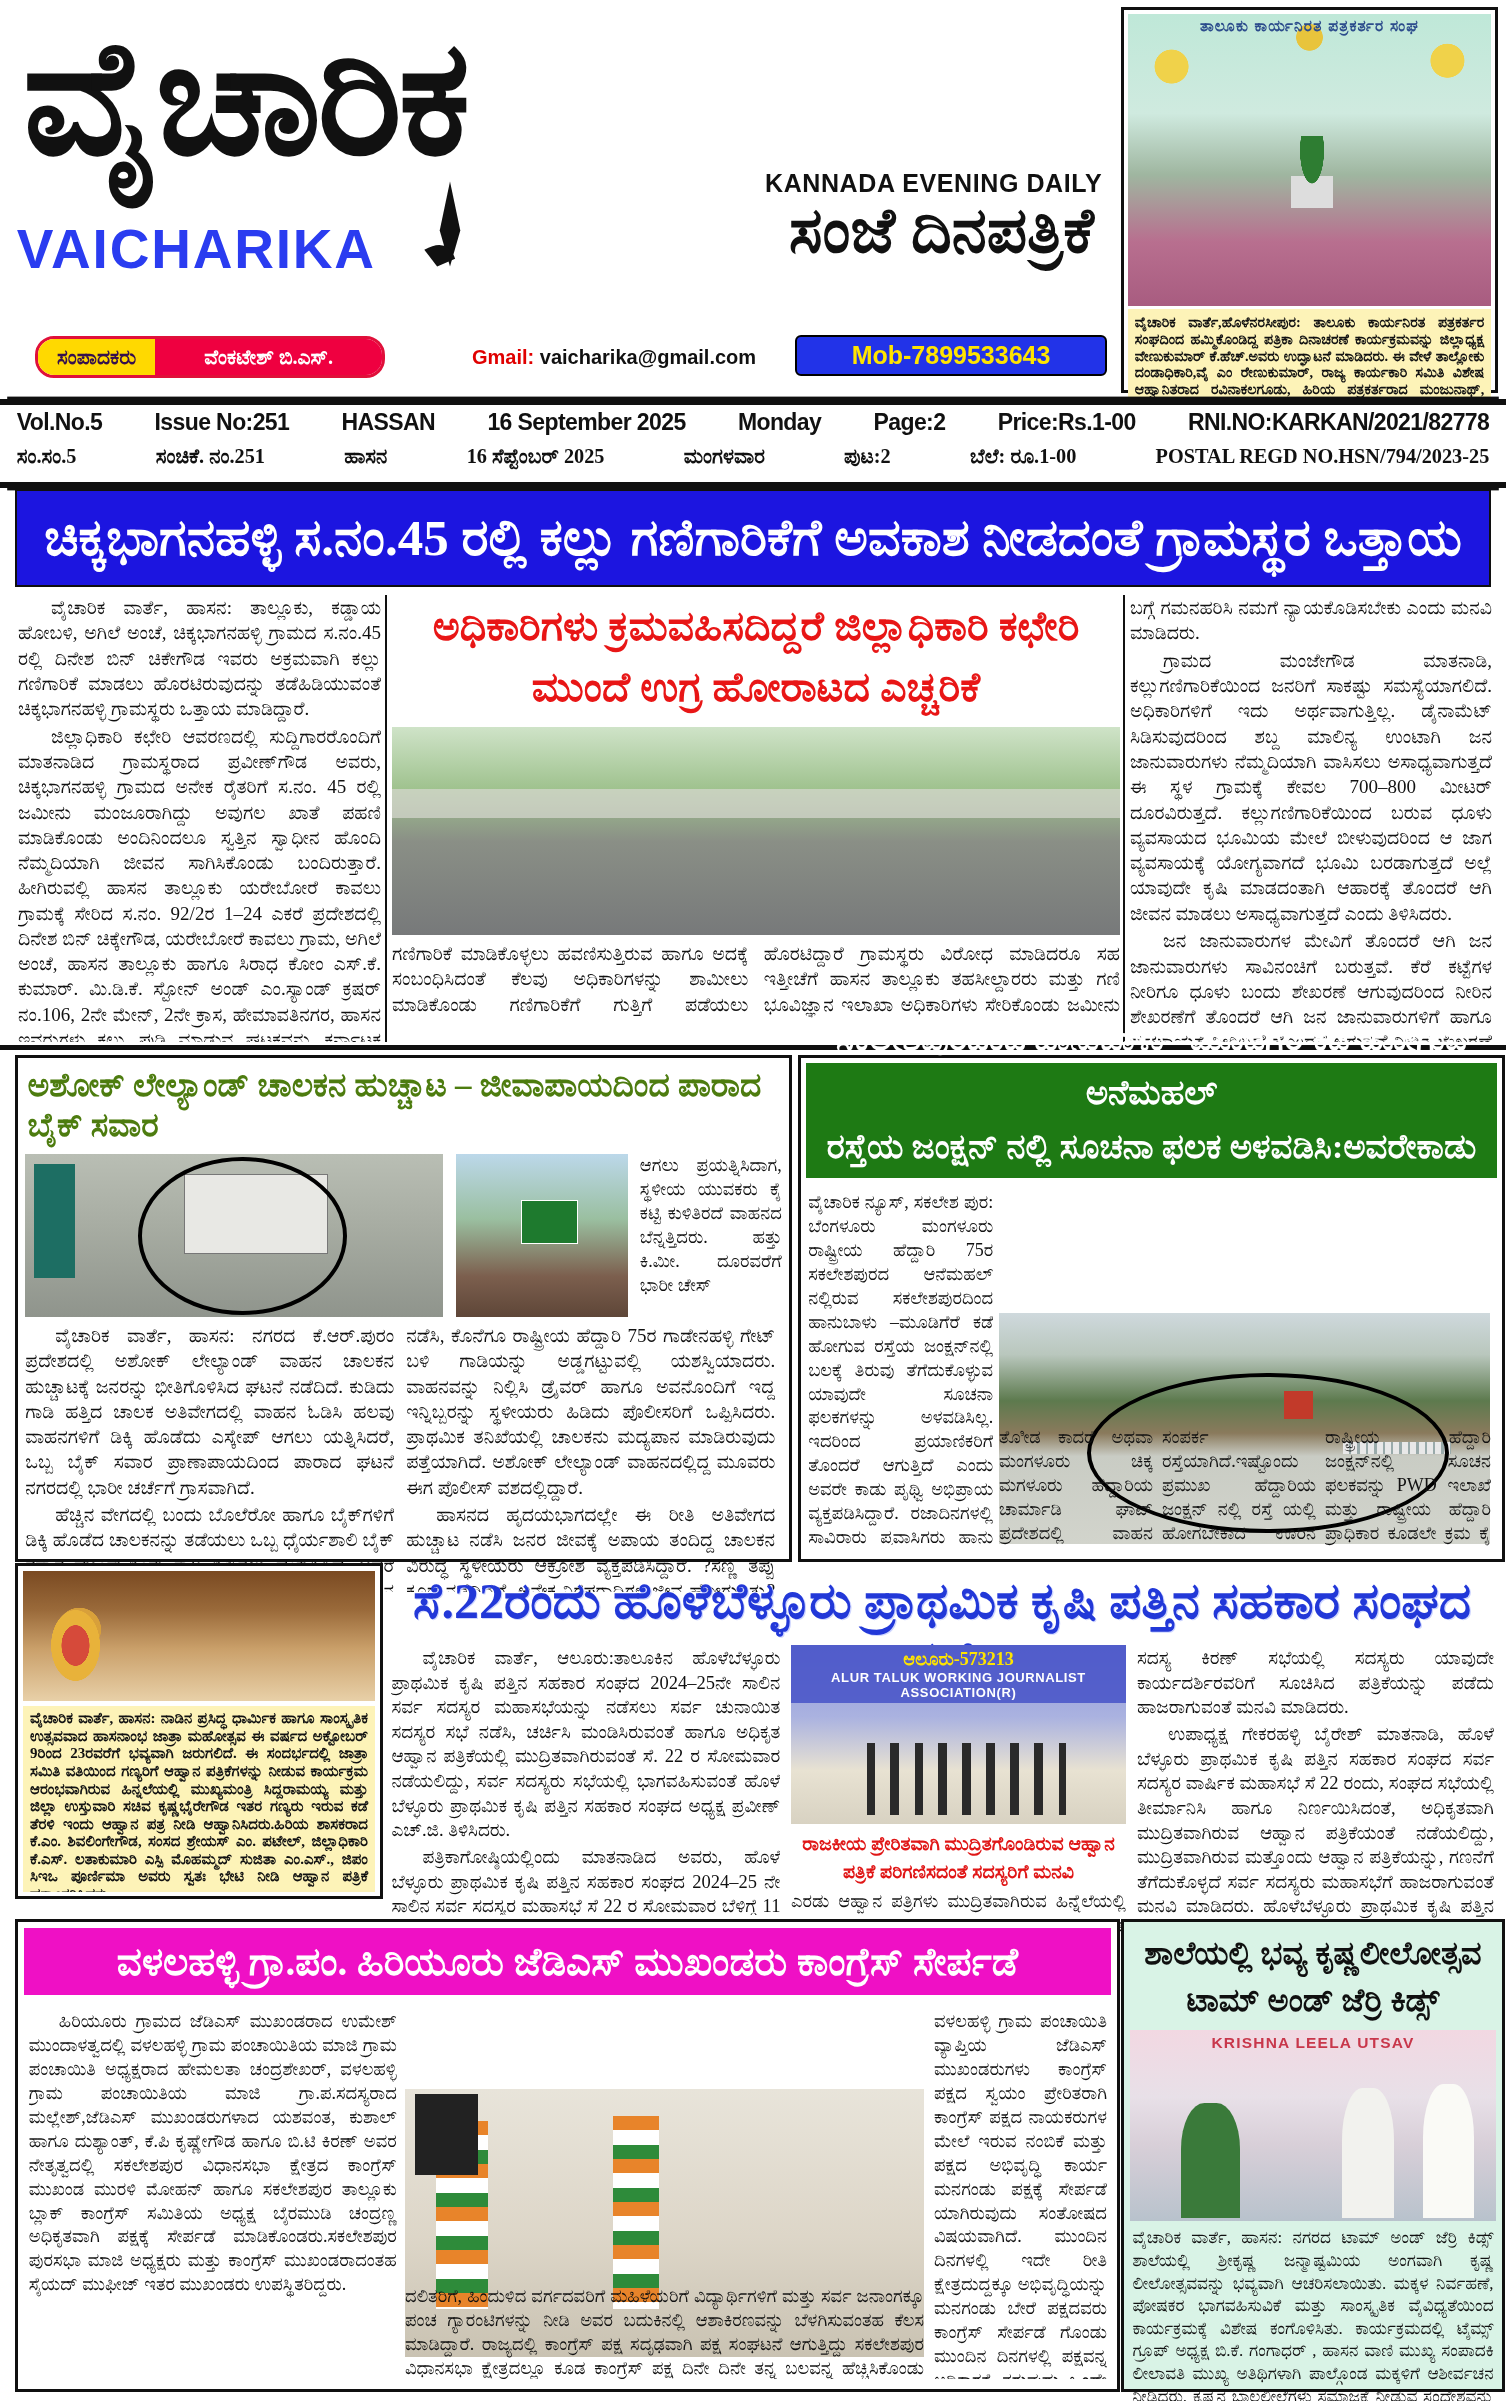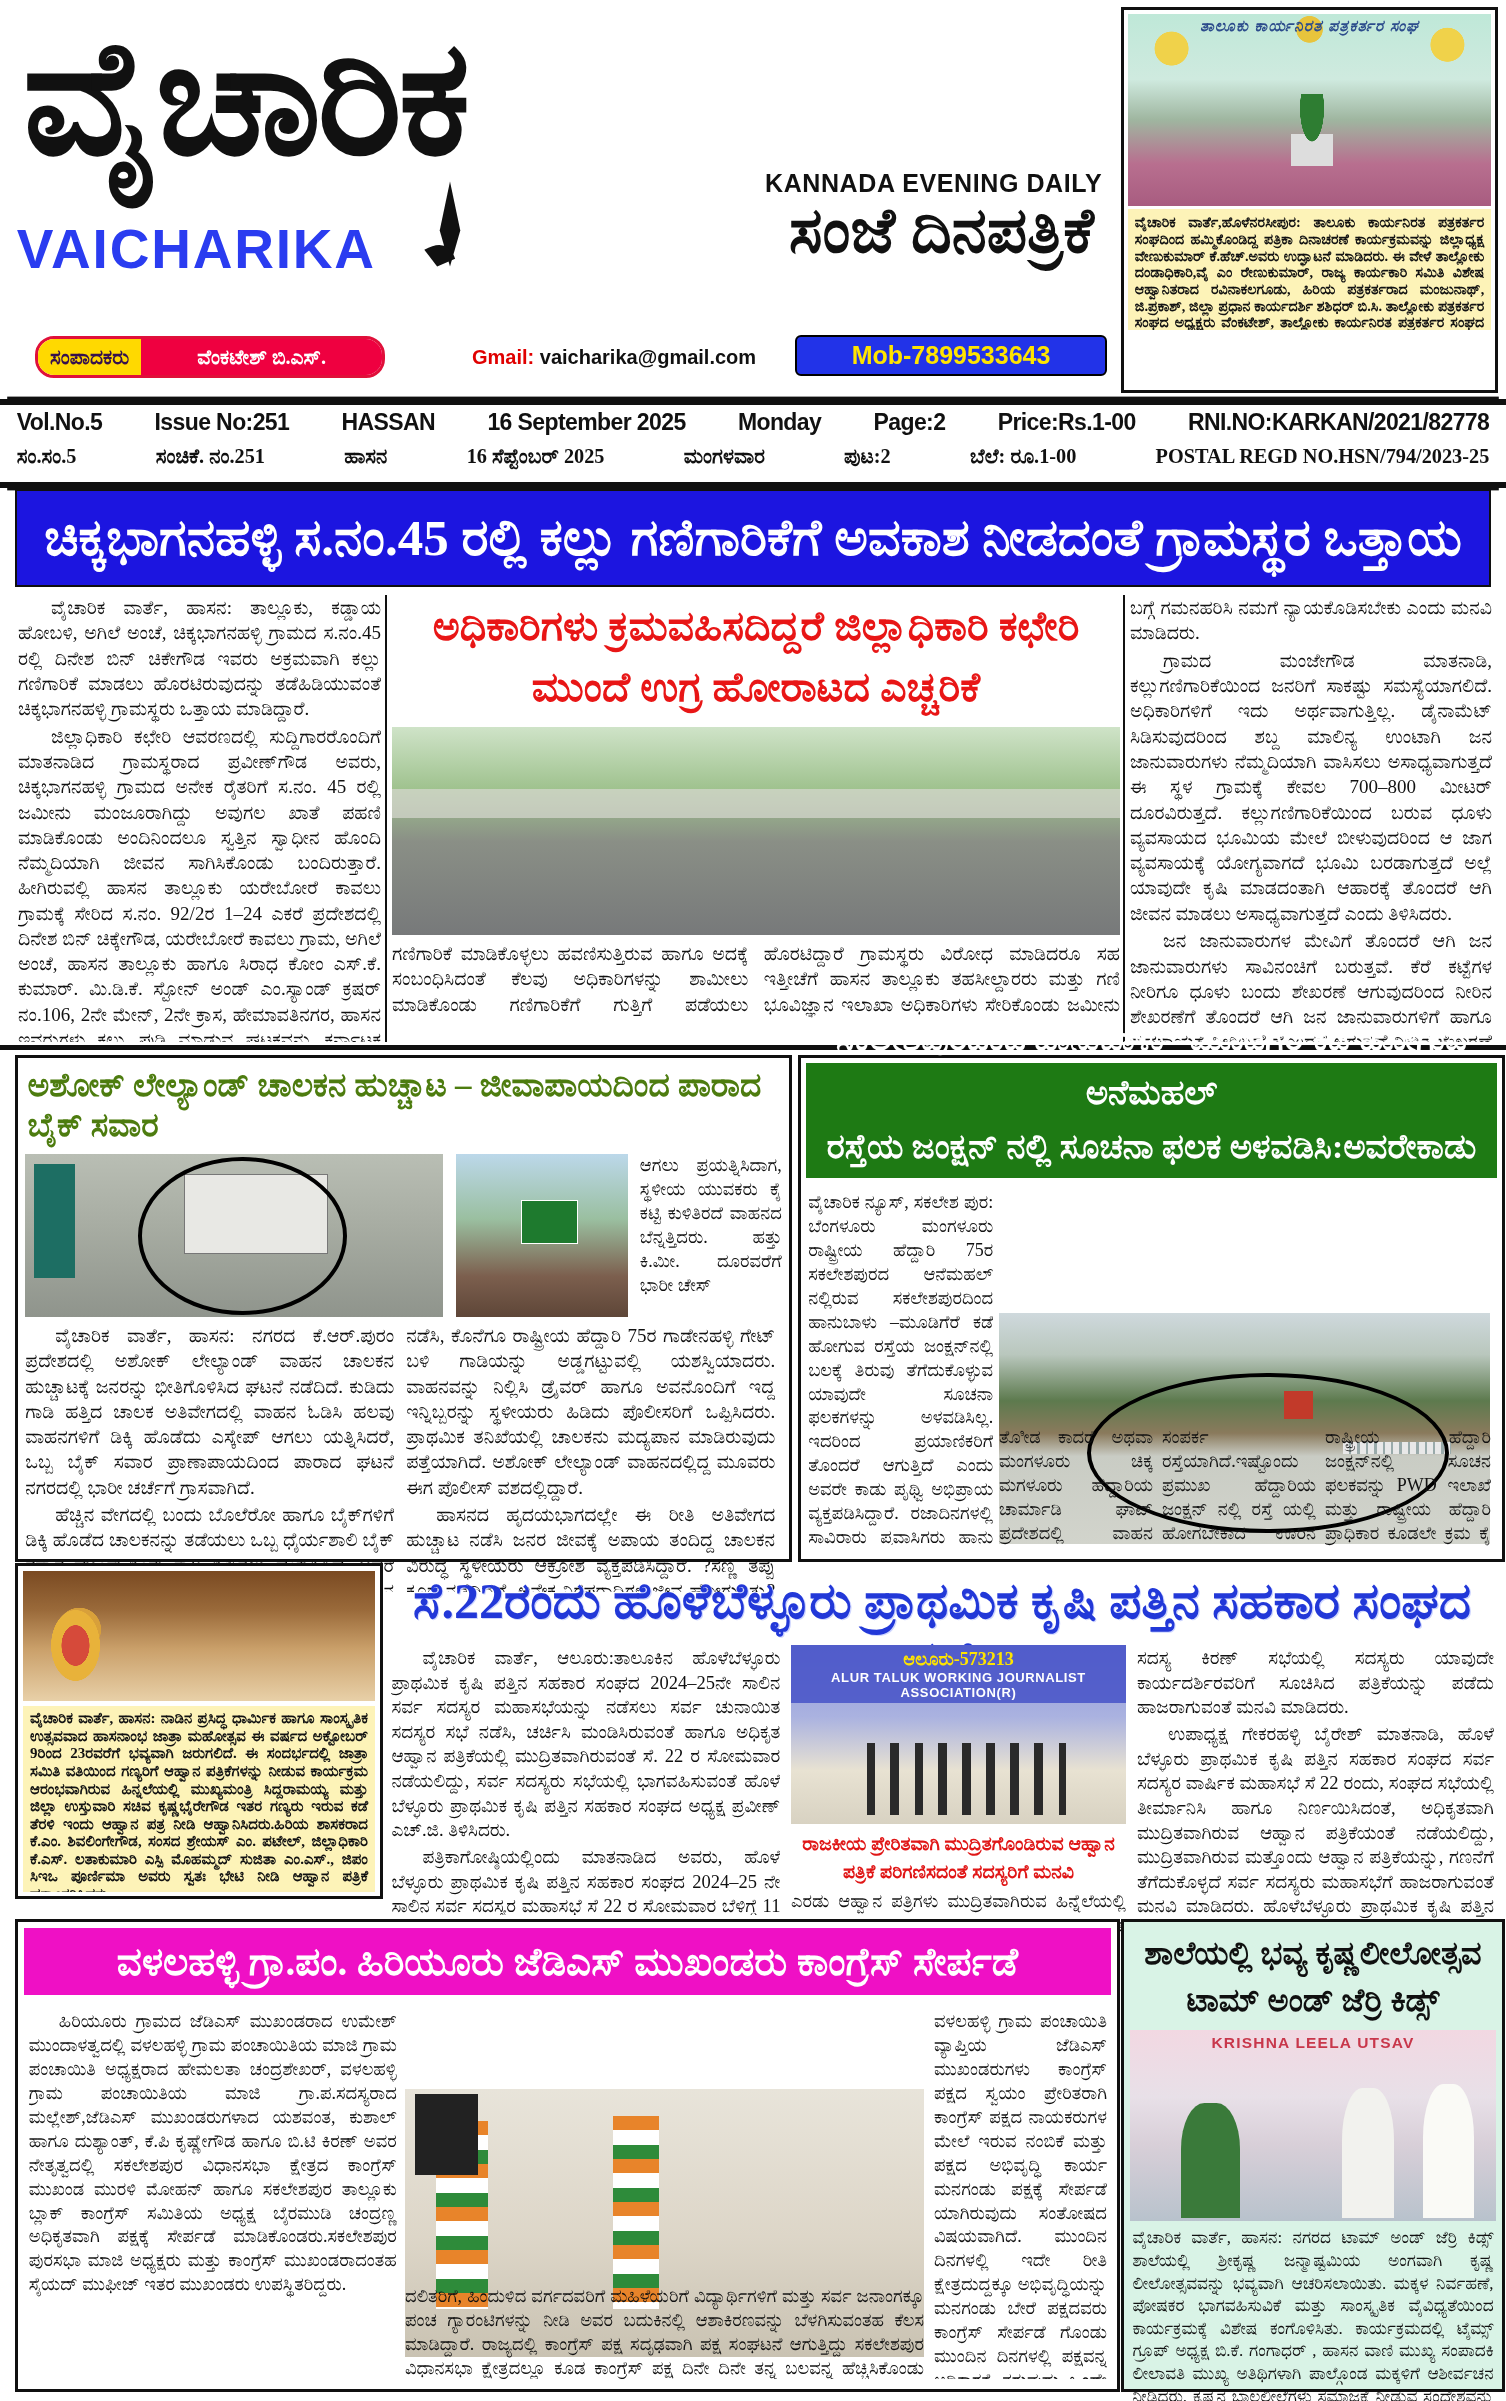--- a/index.html
+++ b/index.html
@@ -7,21 +7,21 @@
         font-family:"Liberation Serif","DejaVu Serif",serif;color:#111;}
   .abs{position:absolute;}
   .jt{text-align:justify;line-height:1.33;}
   .bordered{border:3px solid #101010;background:#fff;}
   
   .logo{font-family:"DejaVu Serif",serif;font-weight:bold;font-size:160px;line-height:1;letter-spacing:-3.6px;}
   .daily-en{font-family:"Liberation Sans",sans-serif;font-weight:bold;font-size:25px;letter-spacing:0.6px;}
   .sanje{font-weight:bold;font-size:63px;line-height:1;}
   .vai-en{font-family:"Liberation Sans",sans-serif;font-weight:bold;font-size:55px;color:#2a3cf0;letter-spacing:1.8px;line-height:1;}
   .ed-badge{display:flex;border:3px solid #e0103a;border-radius:19px;overflow:hidden;height:36px;}
-  .ed-l{background:#ffd900;color:#35104d;font-weight:bold;font-size:20.3px;display:flex;align-items:center;padding:0 12px;}
+  .ed-l{background:#ffd900;color:#35104d;font-weight:bold;font-size:20.3px;display:flex;align-items:center;padding:0 19px;}
   .ed-r{background:#ef0040;color:#fff;font-weight:bold;font-size:20.3px;display:flex;align-items:center;padding:0 12px;flex:1;justify-content:center;}
   .gmail{font-family:"Liberation Sans",sans-serif;font-weight:bold;font-size:20px;}
   .gmail .red{color:#e00000;}
   .mob{background:#2233e8;border:2.4px solid #000;border-radius:6px;color:#ffe400;font-family:"Liberation Sans",sans-serif;
        font-weight:bold;font-size:25px;display:flex;align-items:center;justify-content:center;}
   .photo{position:relative;overflow:hidden;background:#9aa89a;}
   .capbox{background:#fdf3b8;font-weight:bold;font-size:14.3px;line-height:1.17;text-align:justify;padding:4.8px 7.2px;}
   
   .infobar{border-top:6px solid #101010;border-bottom:6px solid #101010;box-shadow:0 -9.6px 0 -7.2px #101010,0 9.6px 0 -7.2px #101010;}
   .inforow{display:flex;justify-content:space-between;align-items:center;padding:0 16.7px;font-weight:bold;}
@@ -70,25 +70,25 @@
       <span class="ed-r">ವೆಂಕಟೇಶ್ ಬಿ.ಎಸ್.</span>
     </div>
     <div class="abs gmail" style="left:472px;top:346px;">
       <span class="red">Gmail:</span>
       <span>vaicharika@gmail.com</span>
     </div>
     <div class="abs mob" style="left:795px;top:335px;width:308px;height:37px;">Mob-7899533643</div>
   </div>
 
   <div class="abs bordered" style="left:1121px;top:7.2px;width:371px;height:380px;">
-    <div class="photo" style="margin:3.6px;height:192px;background:
+    <div class="photo" style="margin:3.6px;height:292px;background:
            radial-gradient(circle at 12% 18%, #f0d24a 0 16.7px, transparent 17.3px),
            radial-gradient(circle at 88% 16%, #f0d24a 0 16.7px, transparent 17.3px),
            radial-gradient(circle at 50% 8%, #e8c43c 0 13px, transparent 13.7px),
-           linear-gradient(180deg,#bfe8d8 0%,#cfeadf 34%,#9fb6a0 55%,#b86f8f 78%,#a85c80 100%); font-style: italic;">
+           linear-gradient(180deg,#bfe8d8 0%,#cfeadf 34%,#9fb6a0 55%,#b86f8f 78%,#a85c80 100%);">
       <div class="kbanner" style="color:#2c4c8c;">ತಾಲೂಕು ಕಾರ್ಯನಿರತ ಪತ್ರಕರ್ತರ ಸಂಘ</div>
       <div class="abs" style="left:45%;top:42%;width:42px;height:72px;background:radial-gradient(ellipse at 50% 20%,#2e7d32 0 40%,transparent 41%),linear-gradient(180deg,transparent 55%,#ddd 56%);"></div>
     </div>
     <div class="capbox" style="margin:0 3.6px 3.6px 3.6px;height:111px;overflow:hidden;">ವೈಚಾರಿಕ ವಾರ್ತೆ,ಹೊಳೆನರಸೀಪುರ: ತಾಲೂಕು ಕಾರ್ಯನಿರತ ಪತ್ರಕರ್ತರ ಸಂಘದಿಂದ ಹಮ್ಮಿಕೊಂಡಿದ್ದ ಪತ್ರಿಕಾ ದಿನಾಚರಣೆ ಕಾರ್ಯಕ್ರಮವನ್ನು ಜಿಲ್ಲಾಧ್ಯಕ್ಷ ವೇಣುಕುಮಾರ್ ಕೆ.ಹೆಚ್.ಅವರು ಉದ್ಘಾಟನೆ ಮಾಡಿದರು. ಈ ವೇಳೆ ತಾಲ್ಲೋಕು ದಂಡಾಧಿಕಾರಿ,ವೈ ಎಂ ರೇಣುಕುಮಾರ್, ರಾಜ್ಯ ಕಾರ್ಯಕಾರಿ ಸಮಿತಿ ವಿಶೇಷ ಆಹ್ವಾನಿತರಾದ ರವಿನಾಕಲಗೂಡು, ಹಿರಿಯ ಪತ್ರಕರ್ತರಾದ ಮಂಜುನಾಥ್, ಜಿ.ಪ್ರಕಾಶ್, ಜಿಲ್ಲಾ ಪ್ರಧಾನ ಕಾರ್ಯದರ್ಶಿ ಶಶಿಧರ್ ಬಿ.ಸಿ. ತಾಲ್ಲೋಕು ಪತ್ರಕರ್ತರ ಸಂಘದ ಅಧ್ಯಕ್ಷರು ವೆಂಕಟೇಶ್, ತಾಲ್ಲೋಕು ಕಾರ್ಯನಿರತ ಪತ್ರಕರ್ತರ ಸಂಘದ ಪದಾಧಿಕಾರಿಗಳು ಸದಸ್ಯರು ಉಪಸ್ಥಿತರಿದ್ದರು.</div>
   </div>
 
   <div class="abs infobar" style="left:0;top:399px;width:1506px;height:77px;background:#fff;">
     <div class="inforow en">
       <span>Vol.No.5</span>
       <span>Issue No:251</span>

